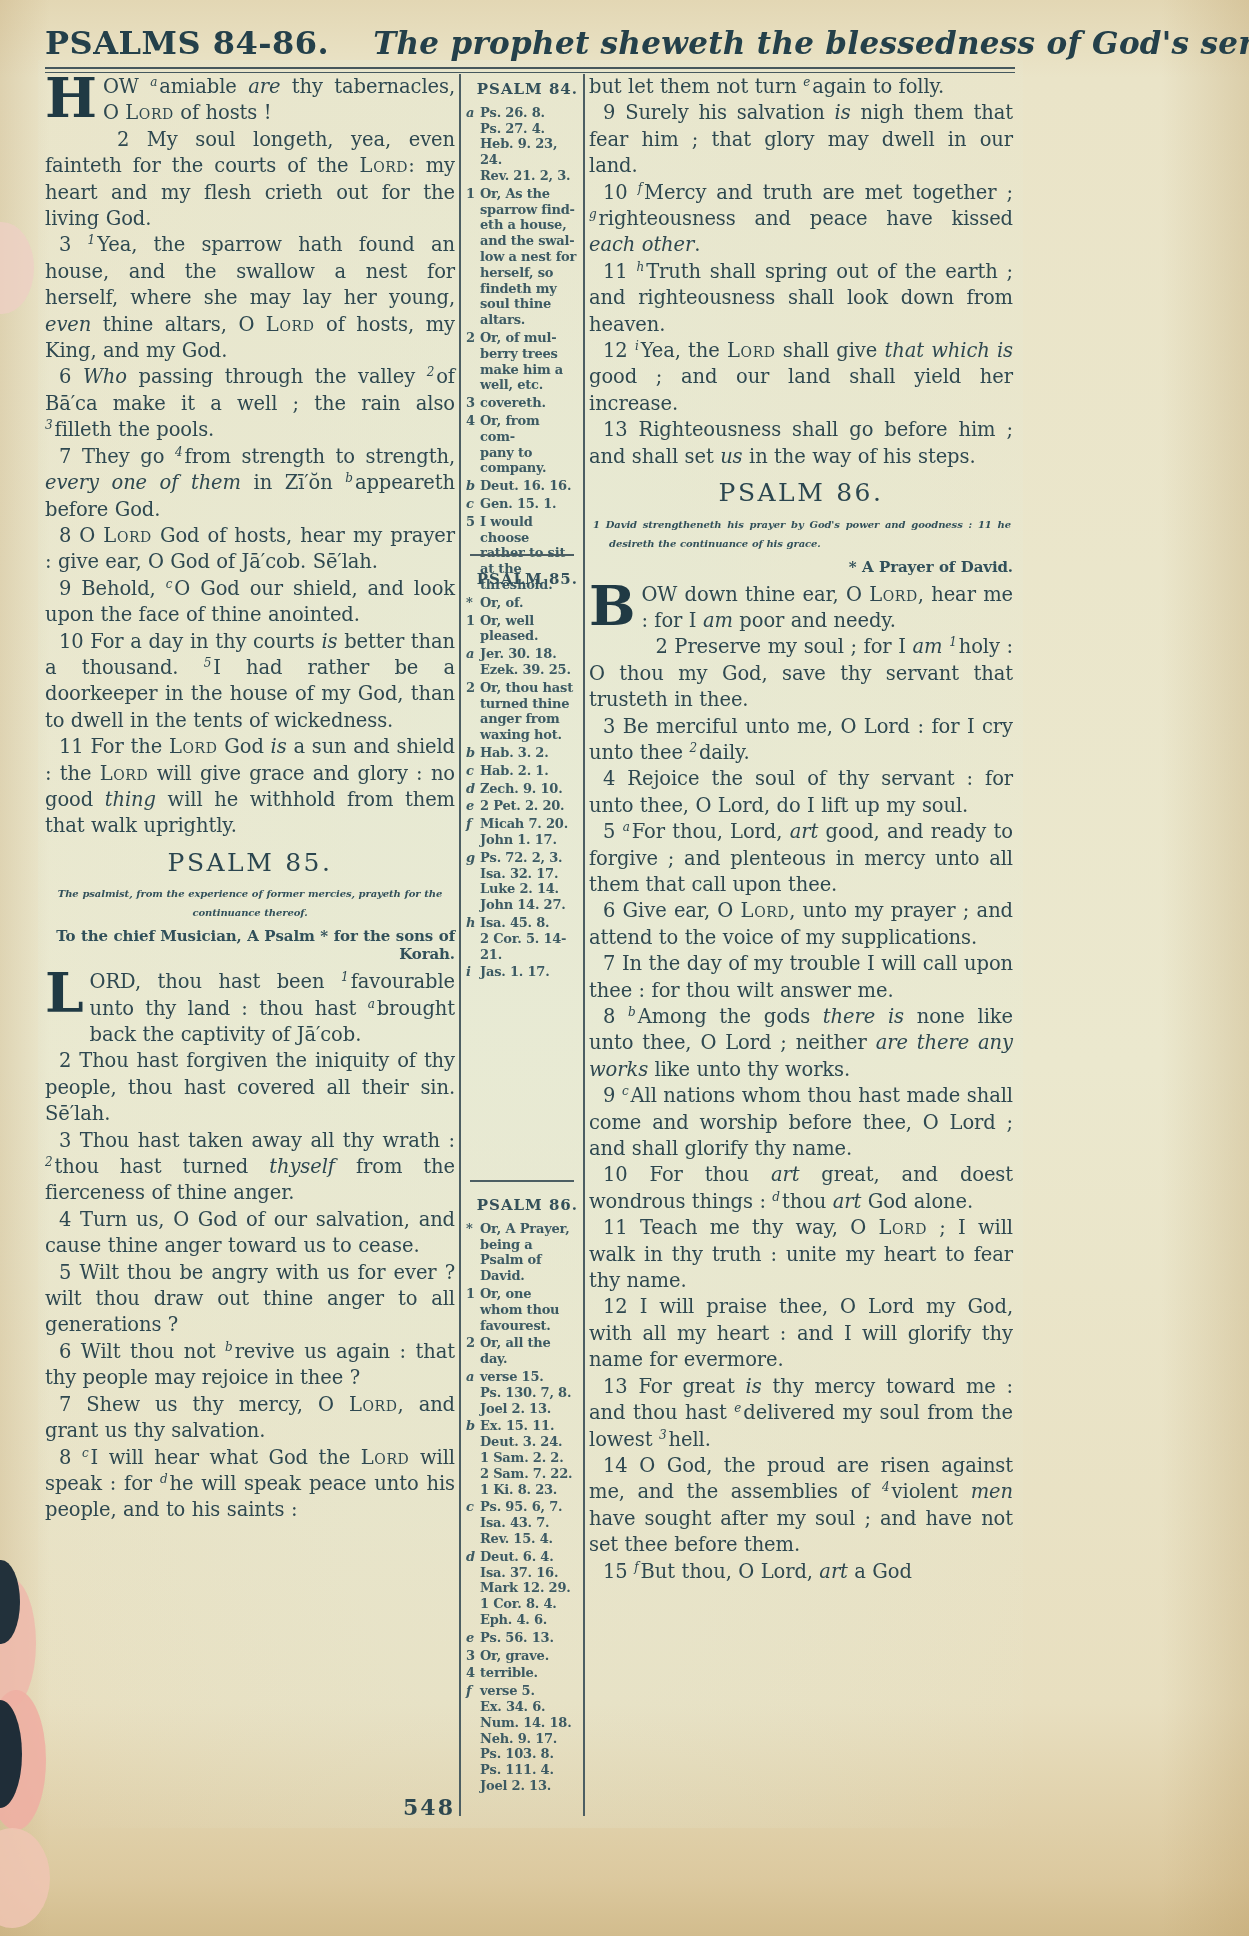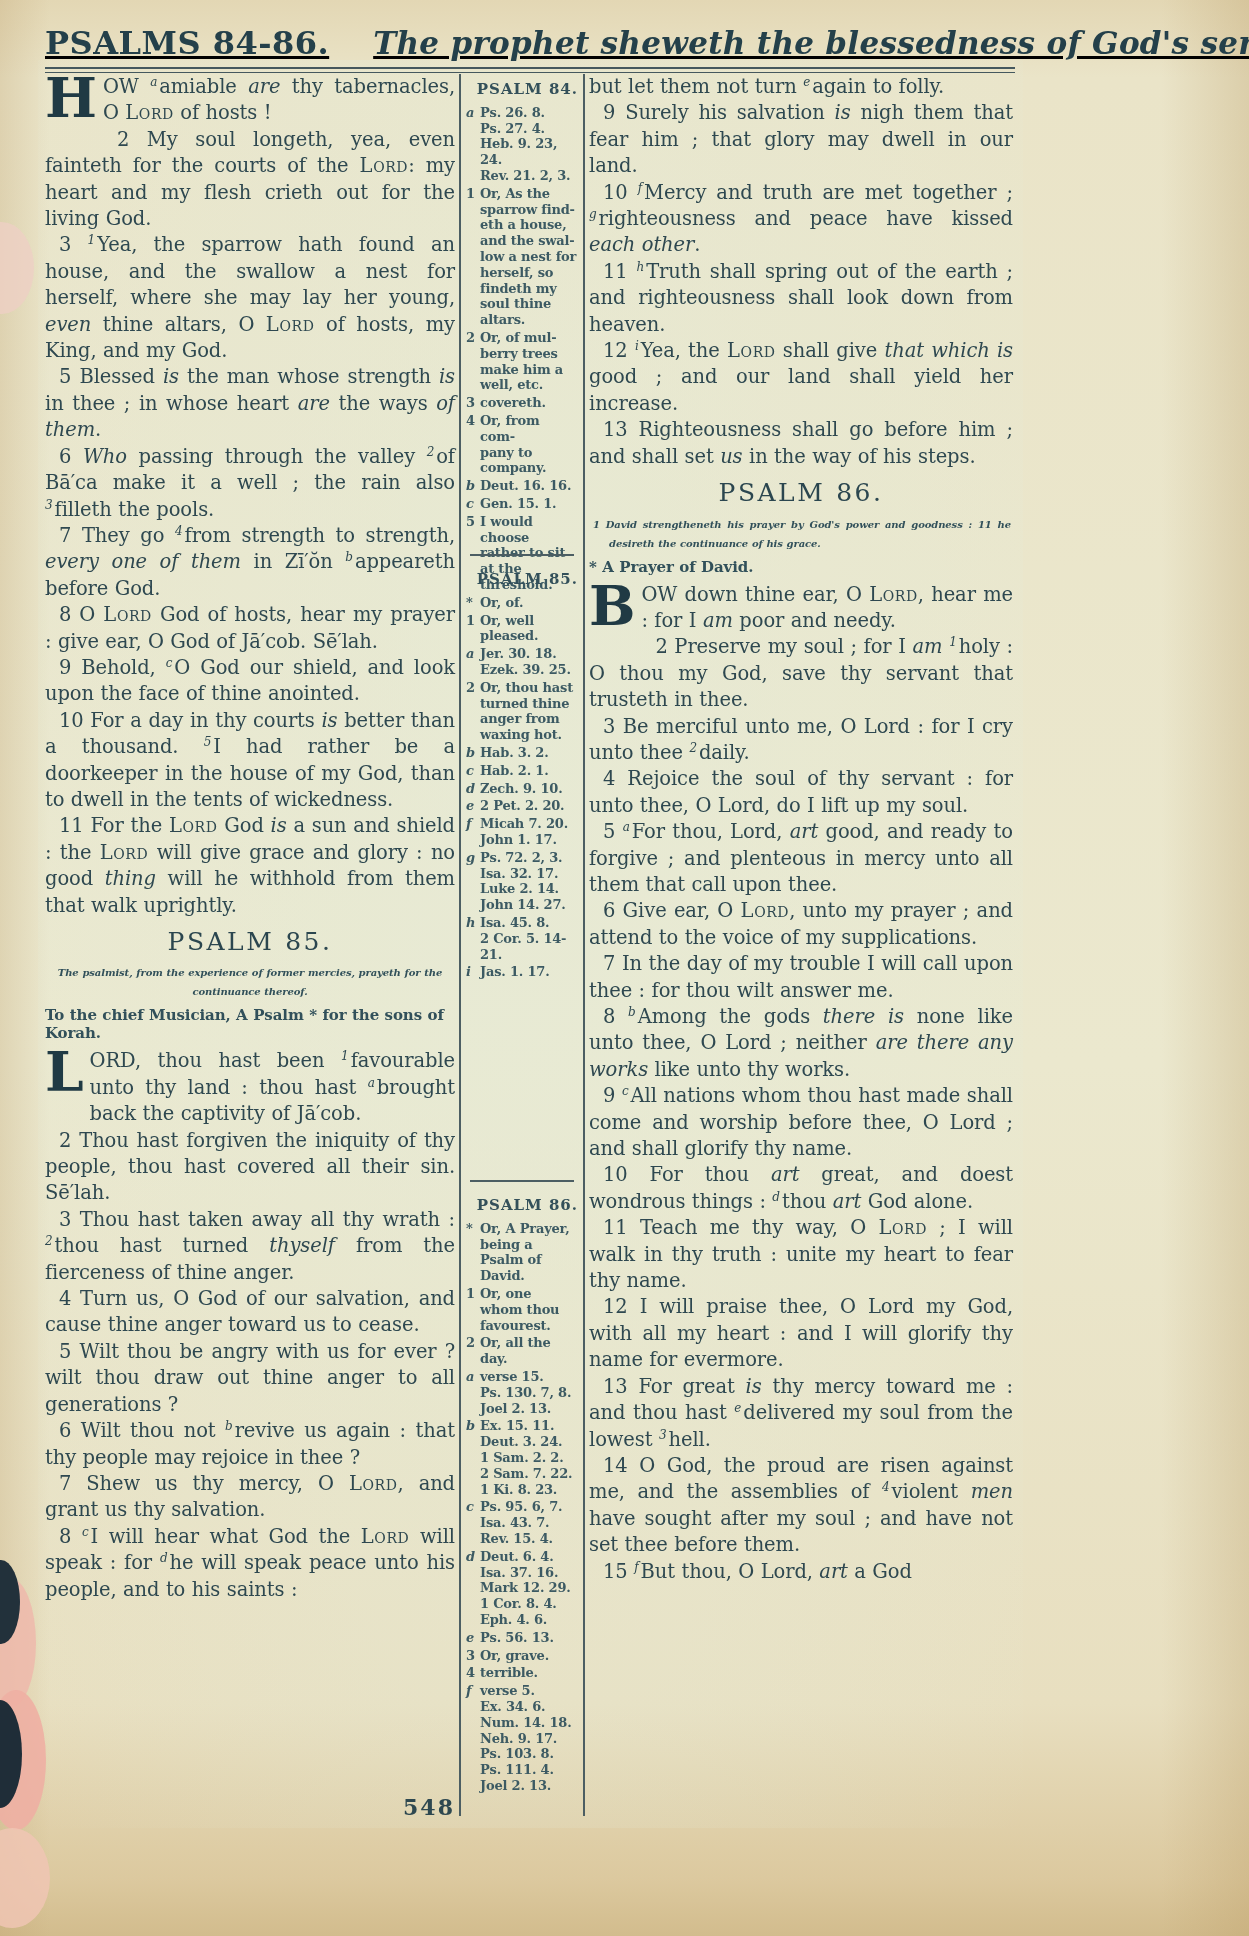--- a/index.html
+++ b/index.html
@@ -22,21 +22,21 @@
   .blob{position:absolute;pointer-events:none;border-radius:50%;}
   .blob-pink-top{left:-30px;top:222px;width:64px;height:92px;background:#eed0c4;opacity:.8;}
   .blob-pink-mid{left:-16px;top:1578px;width:52px;height:130px;background:#efb9ab;opacity:.85;}
   .blob-dark-1{left:-18px;top:1560px;width:38px;height:84px;background:#22313b;}
   .blob-pink-low{left:-14px;top:1690px;width:60px;height:140px;background:#eeafa3;opacity:.9;}
   .blob-dark-2{left:-22px;top:1700px;width:44px;height:108px;background:#1f2d38;}
   .blob-pink-corner{left:-26px;top:1828px;width:76px;height:100px;background:#f0c5b4;opacity:.85;}
 
   .header{
     position:absolute;left:45px;top:24px;width:1162px;
-    display:flex;align-items:baseline;gap:44px;white-space:nowrap;text-decoration:underline;
+    display:flex;align-items:baseline;gap:44px;white-space:nowrap;
   }
   .h-title{font-size:32px;font-weight:bold;color:#24404a;letter-spacing:.5px;}
   .h-sub{font-size:31px;font-weight:bold;font-style:italic;color:#24404a;letter-spacing:.3px;flex:1;}
   .double-rule{
     position:absolute;left:45px;top:67px;width:970px;height:3px;
     border-top:2px solid #45585e;border-bottom:1px solid #45585e;
   }
 
   .columns{
     position:absolute;left:45px;top:74px;width:972px;height:1742px;
@@ -55,21 +55,21 @@
     float:left;font-size:55px;line-height:41px;height:50px;
     padding:3px 6px 0 0;font-weight:bold;color:#203a44;
   }
   sup.rf{font-size:12px;font-style:italic;line-height:0;position:relative;top:-7px;vertical-align:baseline;margin-right:2px;color:#2e4850;}
   .sc{font-variant:small-caps;letter-spacing:.6px;}
 
   .psalm-heading{margin:4px 0 3px;}
   .ph-title{text-align:center;font-size:25px;color:#2b464f;letter-spacing:2.5px;margin:10px 0 8px;text-indent:0;}
   .ph-summary{text-align:center;font-style:italic;font-weight:bold;font-size:10px;line-height:19px;color:#31505a;margin:0 4px 5px;text-indent:0;}
   .ph-summary.left-just{text-align:justify;padding-left:16px;text-indent:-16px;margin-right:2px;}
-  .ph-musician{text-align:left;font-weight:bold;font-size:15px;line-height:18px;color:#31505a;margin:0 0 6px;text-indent:0;}
+  .ph-musician{text-align:right;font-weight:bold;font-size:15px;line-height:18px;color:#31505a;margin:0 0 6px;text-indent:0;}
 
   .col-center{
     width:112px;position:relative;padding:0 1px;
     font-size:13px;line-height:15.8px;font-weight:bold;
     color:#3c5a63;letter-spacing:-.2px;
   }
   .ref-sec{position:absolute;left:1px;right:1px;}
   #rsec-0{top:8px;} #rsec-1{top:480px;} #rsec-2{top:1106px;}
   .ref-rule{height:2px;background:#4c5e63;margin:0 4px 16px;}
   .ref-title{text-align:right;font-size:15px;letter-spacing:1px;margin-bottom:7px;color:#33505a;}
@@ -102,21 +102,20 @@
   </div>
   <div class="double-rule"></div>
 
   <div class="columns">
 
     <div class="col-left col-main">
       <div id="p84">
           <p class="verse dc-para"><span class="dropcap">H</span>OW <sup class="rf">a</sup>amiable <i>are</i> thy tabernacles, O <span class="sc">Lord</span> of hosts !</p>
           <p class="verse">2 My soul longeth, yea, even fainteth for the courts of the <span class="sc">Lord</span>: my heart and my flesh crieth out for the living God.</p>
           <p class="verse">3 <sup class="rf">1</sup>Yea, the sparrow hath found an house, and the swallow a nest for herself, where she may lay her young, <i>even</i> thine altars, O <span class="sc">Lord</span> of hosts, my King, and my God.</p>
-          <p class="verse">5 Blessed <i>is</i> the man whose strength <i>is</i> in thee ; in whose heart <i>are</i> the ways <i>of them</i>.</p>
           <p class="verse">6 <i>Who</i> passing through the valley <sup class="rf">2</sup>of Bā′ca make it a well ; the rain also <sup class="rf">3</sup>filleth the pools.</p>
           <p class="verse">7 They go <sup class="rf">4</sup>from strength to strength, <i>every one of them</i> in Zī′ŏn <sup class="rf">b</sup>appeareth before God.</p>
           <p class="verse">8 O <span class="sc">Lord</span> God of hosts, hear my prayer : give ear, O God of Jā′cob. Sē′lah.</p>
           <p class="verse">9 Behold, <sup class="rf">c</sup>O God our shield, and look upon the face of thine anointed.</p>
           <p class="verse">10 For a day in thy courts <i>is</i> better than a thousand. <sup class="rf">5</sup>I had rather be a doorkeeper in the house of my God, than to dwell in the tents of wickedness.</p>
           <p class="verse">11 For the <span class="sc">Lord</span> God <i>is</i> a sun and shield : the <span class="sc">Lord</span> will give grace and glory : no good <i>thing</i> will he withhold from them that walk uprightly.</p>
         </div>
       <div class="psalm-heading">
         <div class="ph-title">PSALM 85.</div>
         <div class="ph-summary">The psalmist, from the experience of former mercies, prayeth for the continuance thereof.</div>

